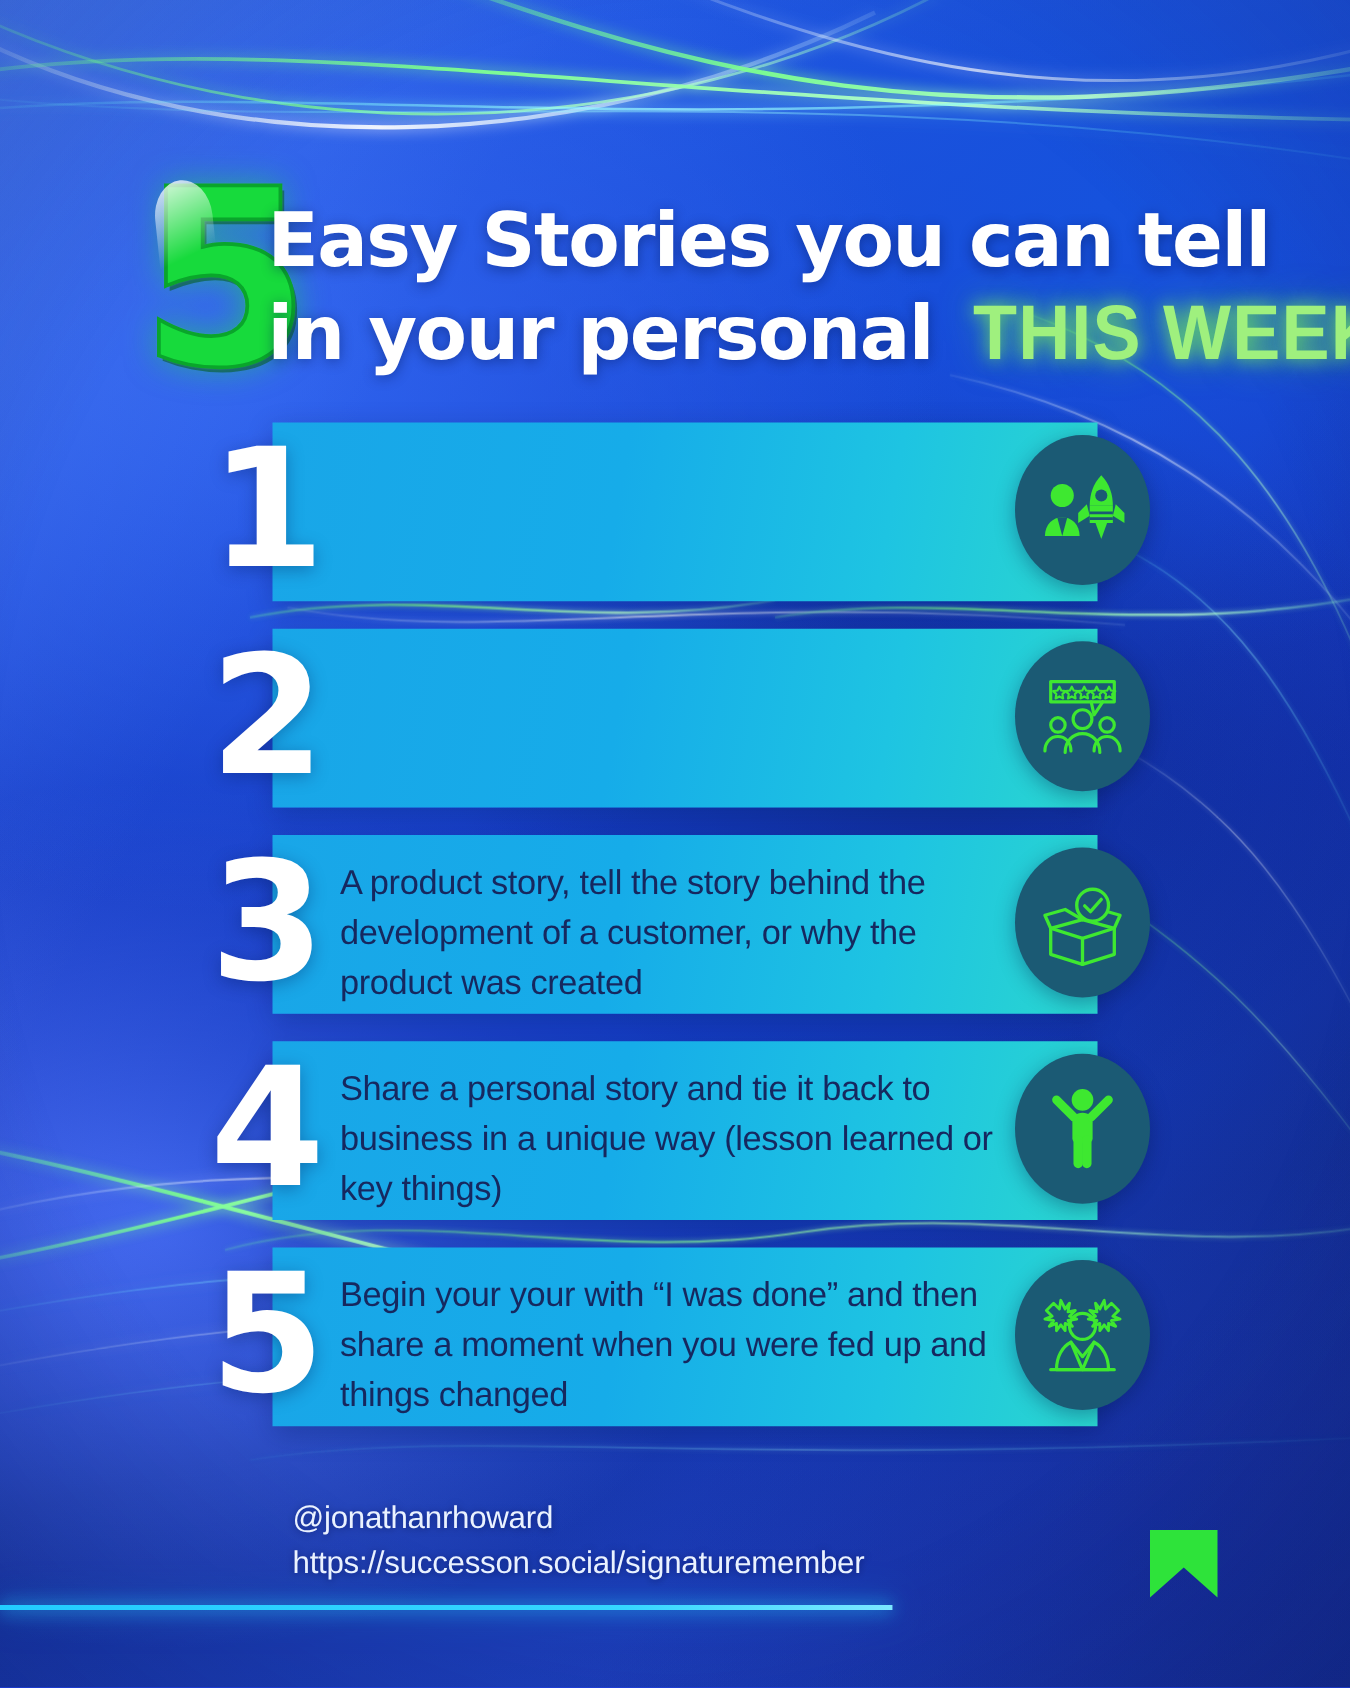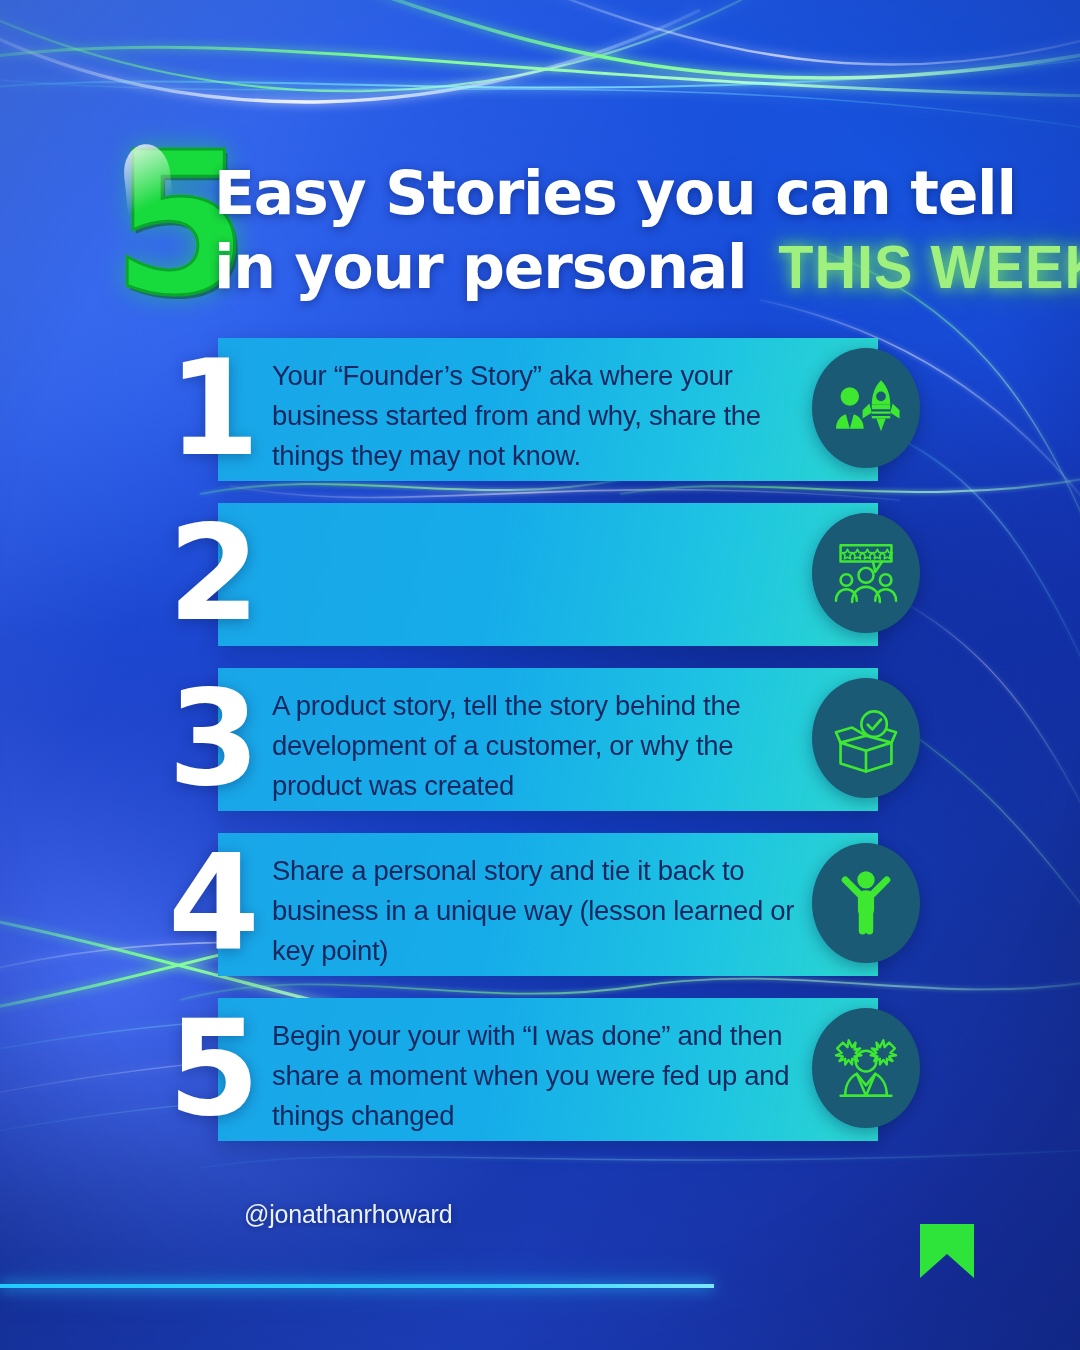--- a/index.html
+++ b/index.html
@@ -111,21 +111,20 @@
   }
   .icon-wrap svg { position:relative; width:74px; height:74px; }
 
   
   .footer { position:absolute; left:234px; top:1196px; }
   .footer div {
     color:#eaf2ff; font-size:25px; line-height:36px;
     font-family:"Liberation Sans", sans-serif;
     letter-spacing:-.2px;
     text-shadow:0 1px 6px rgba(0,15,70,.5);
-    margin-left:10px;
   }
   .logo { position:absolute; left:916px; top:1222px; width:62px; height:58px; }
   .divider {
     position:absolute; left:0; top:1284px; width:714px; height:4px;
     background:linear-gradient(90deg,#22ccff 0%,#35d7ff 70%,#7be8ff 100%);
     box-shadow:0 0 14px rgba(40,200,255,.95),0 0 30px rgba(40,200,255,.5);
   }
 </style>
 </head>
 <body>
@@ -216,21 +215,20 @@
     <div class="hl">Easy Stories you can tell</div>
     <div class="hl"><span>in your personal </span><span class="hl-accent">THIS WEEK</span></div>
   </div>
 </div>
 
 <div class="cards">
 
   <div class="card-row">
     <div class="card"></div>
     <div class="num">1</div>
-    <div class="card-text">Your “Founder’s Story” aka where your business started from and why, share the things they may not know.</div>
     <div class="icon-wrap">
       <div class="icon-disc"></div>
       <svg viewBox="0 0 64 64">
         <g fill="#3ee830">
           <circle cx="18" cy="22" r="8"></circle>
           <path d="M6 50c0-8 5.5-13 12-13s12 5 12 13z"></path>
           <path d="M14.5 37h7l-3.5 13z" fill="#1b5a74"></path>
           <path d="M45 8c6 6 8 14 8 21h-16c0-7 2-15 8-21z"></path>
           <circle cx="45" cy="22" r="4.2" fill="#1b5a74"></circle>
           <path d="M37 31h16v4H37z" fill="#1b5a74"></path>
@@ -287,21 +285,21 @@
           <circle cx="39" cy="20" r="11" fill="#1b5a74"></circle>
           <path d="M33.5 20.5l4 4 7.5-8.5"></path>
         </g>
       </svg>
     </div>
   </div>
 
   <div class="card-row">
     <div class="card"></div>
     <div class="num">4</div>
-    <div class="card-text">Share a personal story and tie it back to business in a unique way (lesson learned or key point)</div>
+    <div class="card-text">Share a personal story and tie it back to business in a unique way (lesson learned or key things)</div>
     <div class="icon-wrap">
       <div class="icon-disc"></div>
       <svg viewBox="0 0 64 64">
         <g fill="#3ee830" stroke="#3ee830" stroke-linecap="round" stroke-linejoin="round">
           <circle cx="32" cy="12" r="7.5" stroke="none"></circle>
           <path d="M32 21c4.6 0 7 2.6 7 6.5v11c0 2-1.4 3-2.8 3h-8.4c-1.4 0-2.8-1-2.8-3v-11c0-3.9 2.4-6.5 7-6.5z" stroke="none"></path>
           <path d="M26 24L14 12" stroke-width="6" fill="none"></path>
           <path d="M38 24L50 12" stroke-width="6" fill="none"></path>
           <path d="M29 40v16" stroke-width="6.5" fill="none"></path>
           <path d="M35 40v16" stroke-width="6.5" fill="none"></path>
@@ -328,19 +326,20 @@
           </g>
         </g>
       </svg>
     </div>
   </div>
 
 </div>
 
 <div class="footer">
   <div>@jonathanrhoward</div>
+  <div>https://successon.social/signaturemember</div>
 </div>
 
 <svg class="logo" viewBox="0 0 62 58">
   <path d="M4 2h54v54L31 32 4 56z" fill="#2ee33a"></path>
 </svg>
 
 <div class="divider"></div>
 
 </body></html>

